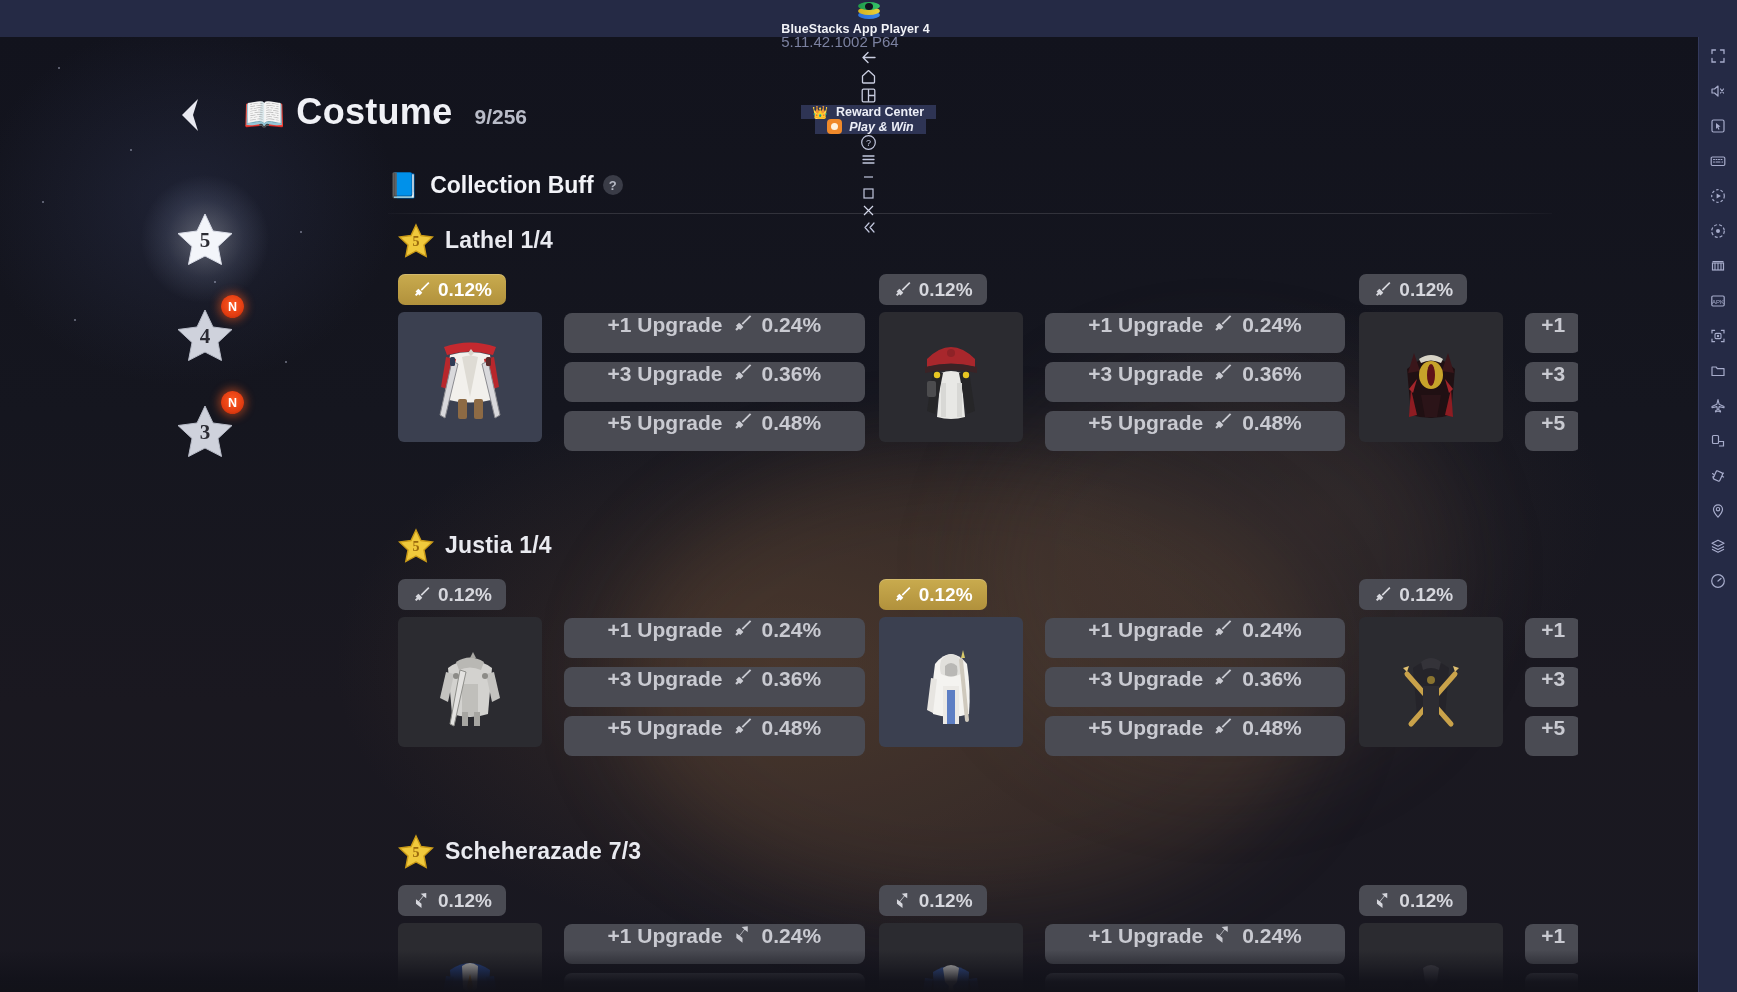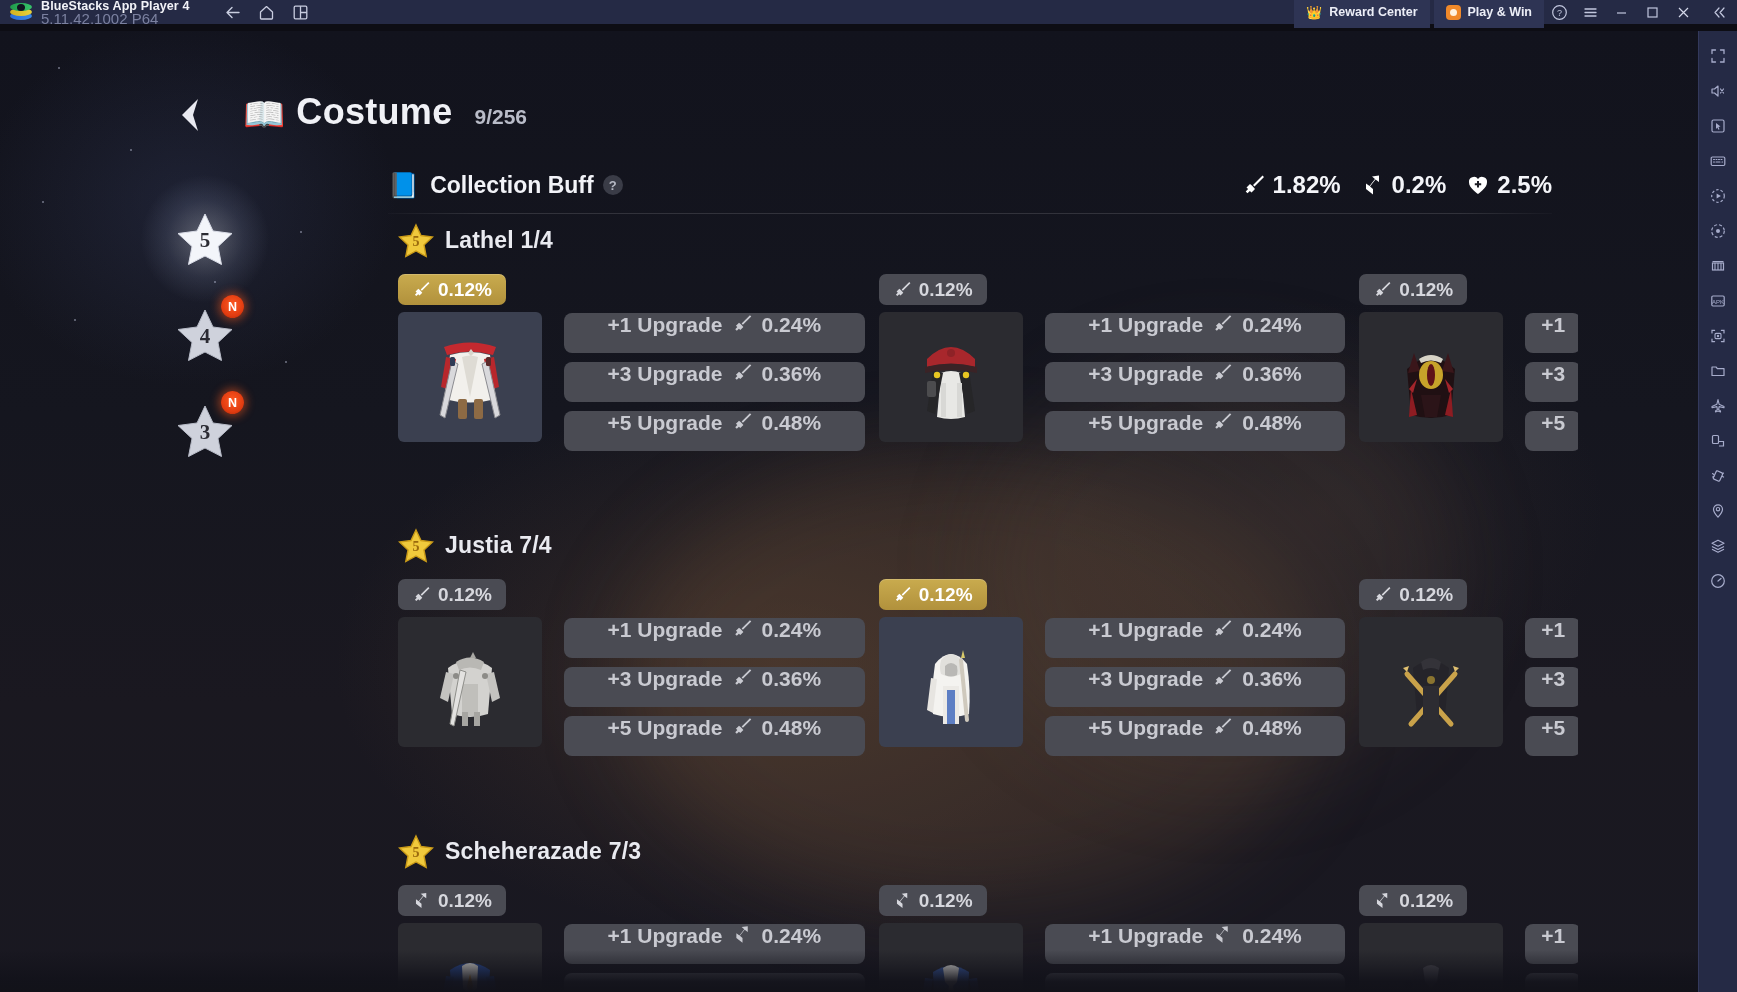--- a/index.html
+++ b/index.html
@@ -6,24 +6,25 @@
   html, body {
     width: 1737px; height: 992px;
     background: #0d0d14;
     font-family: "Liberation Sans", sans-serif;
     overflow: hidden;
   }
 
   
   .bs-titlebar {
     position: absolute; top: 0; left: 0;
-    width: 1737px; height: 24px;
+    width: 1737px; height: 37px;
     background: #252a45;
     display: flex; align-items: center;
     z-index: 50;
+    flex-direction: column;
   }
   .bs-logo {
     width: 22px; height: 22px; margin-left: 10px; margin-right: 9px;
     position: relative; flex: none;
   }
   .bs-logo .l1, .bs-logo .l2, .bs-logo .l3 {
     position: absolute; left: 0; width: 22px; height: 8px; border-radius: 50%;
   }
   .bs-logo .l3 { top: 11px; background: linear-gradient(90deg,#2b6ed9,#3a8ae8); }
   .bs-logo .l2 { top: 7px;  background: linear-gradient(90deg,#d4b020,#e8d23a); }
@@ -37,21 +38,21 @@
   .bs-version { color: #7b81a0; font-size: 15px; line-height: 12px; }
   .bs-navbtn {
     width: 34px; height: 31px; display: flex; align-items: center; justify-content: center;
     color: #c9cde0;
   }
   .bs-spacer { flex: 1; }
   .bs-pill {
     height: 31px; padding: 0 12px; display: flex; align-items: center; gap: 7px;
     background: #2e3454; color: #eceef7; font-size: 12.5px; font-weight: bold;
   }
-  .bs-pill + .bs-pill { margin-left: 4px; }
+  .bs-pill + .bs-pill { margin-left: 4px; font-style: italic; }
   .bs-ico-crown { font-size: 13px; color: #f5c430; line-height: 1; }
   .bs-ico-badge {
     width: 15px; height: 15px; border-radius: 4px;
     background: #f0892a; display: inline-block; position: relative;
   }
   .bs-ico-badge:after {
     content: ""; position: absolute; top: 4px; left: 4px; width: 7px; height: 7px;
     background: #fff3e0; border-radius: 50%;
   }
   .bs-ctrl {
@@ -430,47 +431,20 @@
         <span class="star-num">3</span>
       </div>
       <div class="n-badge">N</div>
     </div>
   </div>
 
   <div class="buff-bar">
     <span class="buff-icon">📘</span>
     <span class="buff-title">Collection Buff</span>
     <span class="buff-help">?</span>
-    <span class="buff-stats">
-      <span class="buff-stat">
-        <span class="sico">
-          <svg viewBox="0 0 24 24">
-              <path d="M20.5 2.5 L11 12l1.5 1.5L22 4zM10.2 12.8 L8 11 4.5 14.5l1.6 1.6-2.4 2.4 1.8 1.8 2.4-2.4 1.6 1.6L13 16z" fill="#ffffff"></path>
-            </svg>
-        </span>
-        <span>1.82%</span>
-      </span>
-      <span class="buff-stat">
-        <span class="sico">
-          <svg viewBox="0 0 24 24">
-              <path d="M18 2.5 L18 9 L14.5 6.5 L9 13.5 L12 16 L12 21.5 L5 16 L5 10.5 L8.5 13 L14 6 L11 3.5 Z" fill="#ffffff"></path>
-            </svg>
-        </span>
-        <span>0.2%</span>
-      </span>
-      <span class="buff-stat">
-        <span class="sico">
-          <svg viewBox="0 0 24 24">
-              <path d="M12 21s-9-5.7-9-11.4A5 5 0 0 1 12 6a5 5 0 0 1 9 3.6C21 15.3 12 21 12 21z" fill="#ffffff"></path>
-              <path d="M11 8h2v2.2h2.2v2H13V14.5h-2v-2.3H8.8v-2H11z" fill="#1b1c24"></path>
-            </svg>
-        </span>
-        <span>2.5%</span>
-      </span>
-    </span>
   </div>
   <div class="buff-rule"></div>
 
   <div class="group" style="top:192px;">
     <div class="group-title">
       <span class="gold-star">
         <svg viewBox="0 0 36 35">
             <path d="M18 2 L23 12.5 L34.5 14 L26 22 L28.2 33.5 L18 28 L7.8 33.5 L10 22 L1.5 14 L13 12.5 Z" fill="#f0c93c" stroke="#c99a18" stroke-width="1.4"></path>
           </svg>
         <span class="gnum">5</span>
@@ -637,21 +611,21 @@
   </div>
 
   <div class="group" style="top:497px;">
     <div class="group-title">
       <span class="gold-star">
         <svg viewBox="0 0 36 35">
             <path d="M18 2 L23 12.5 L34.5 14 L26 22 L28.2 33.5 L18 28 L7.8 33.5 L10 22 L1.5 14 L13 12.5 Z" fill="#f0c93c" stroke="#c99a18" stroke-width="1.4"></path>
           </svg>
         <span class="gnum">5</span>
       </span>
-      <span class="group-name">Justia 7/4</span>
+      <span class="group-name">Justia 1/4</span>
     </div>
     <div class="slots">
 
       <div class="slot">
         <div class="slot-left">
           <div class="stat-badge">
             <span class="sico">
                 <svg viewBox="0 0 24 24">
                   <path d="M20.5 2.5 L11 12l1.5 1.5L22 4zM10.2 12.8 L8 11 4.5 14.5l1.6 1.6-2.4 2.4 1.8 1.8 2.4-2.4 1.6 1.6L13 16z" fill="#d6d7dd"></path>
                 </svg>

